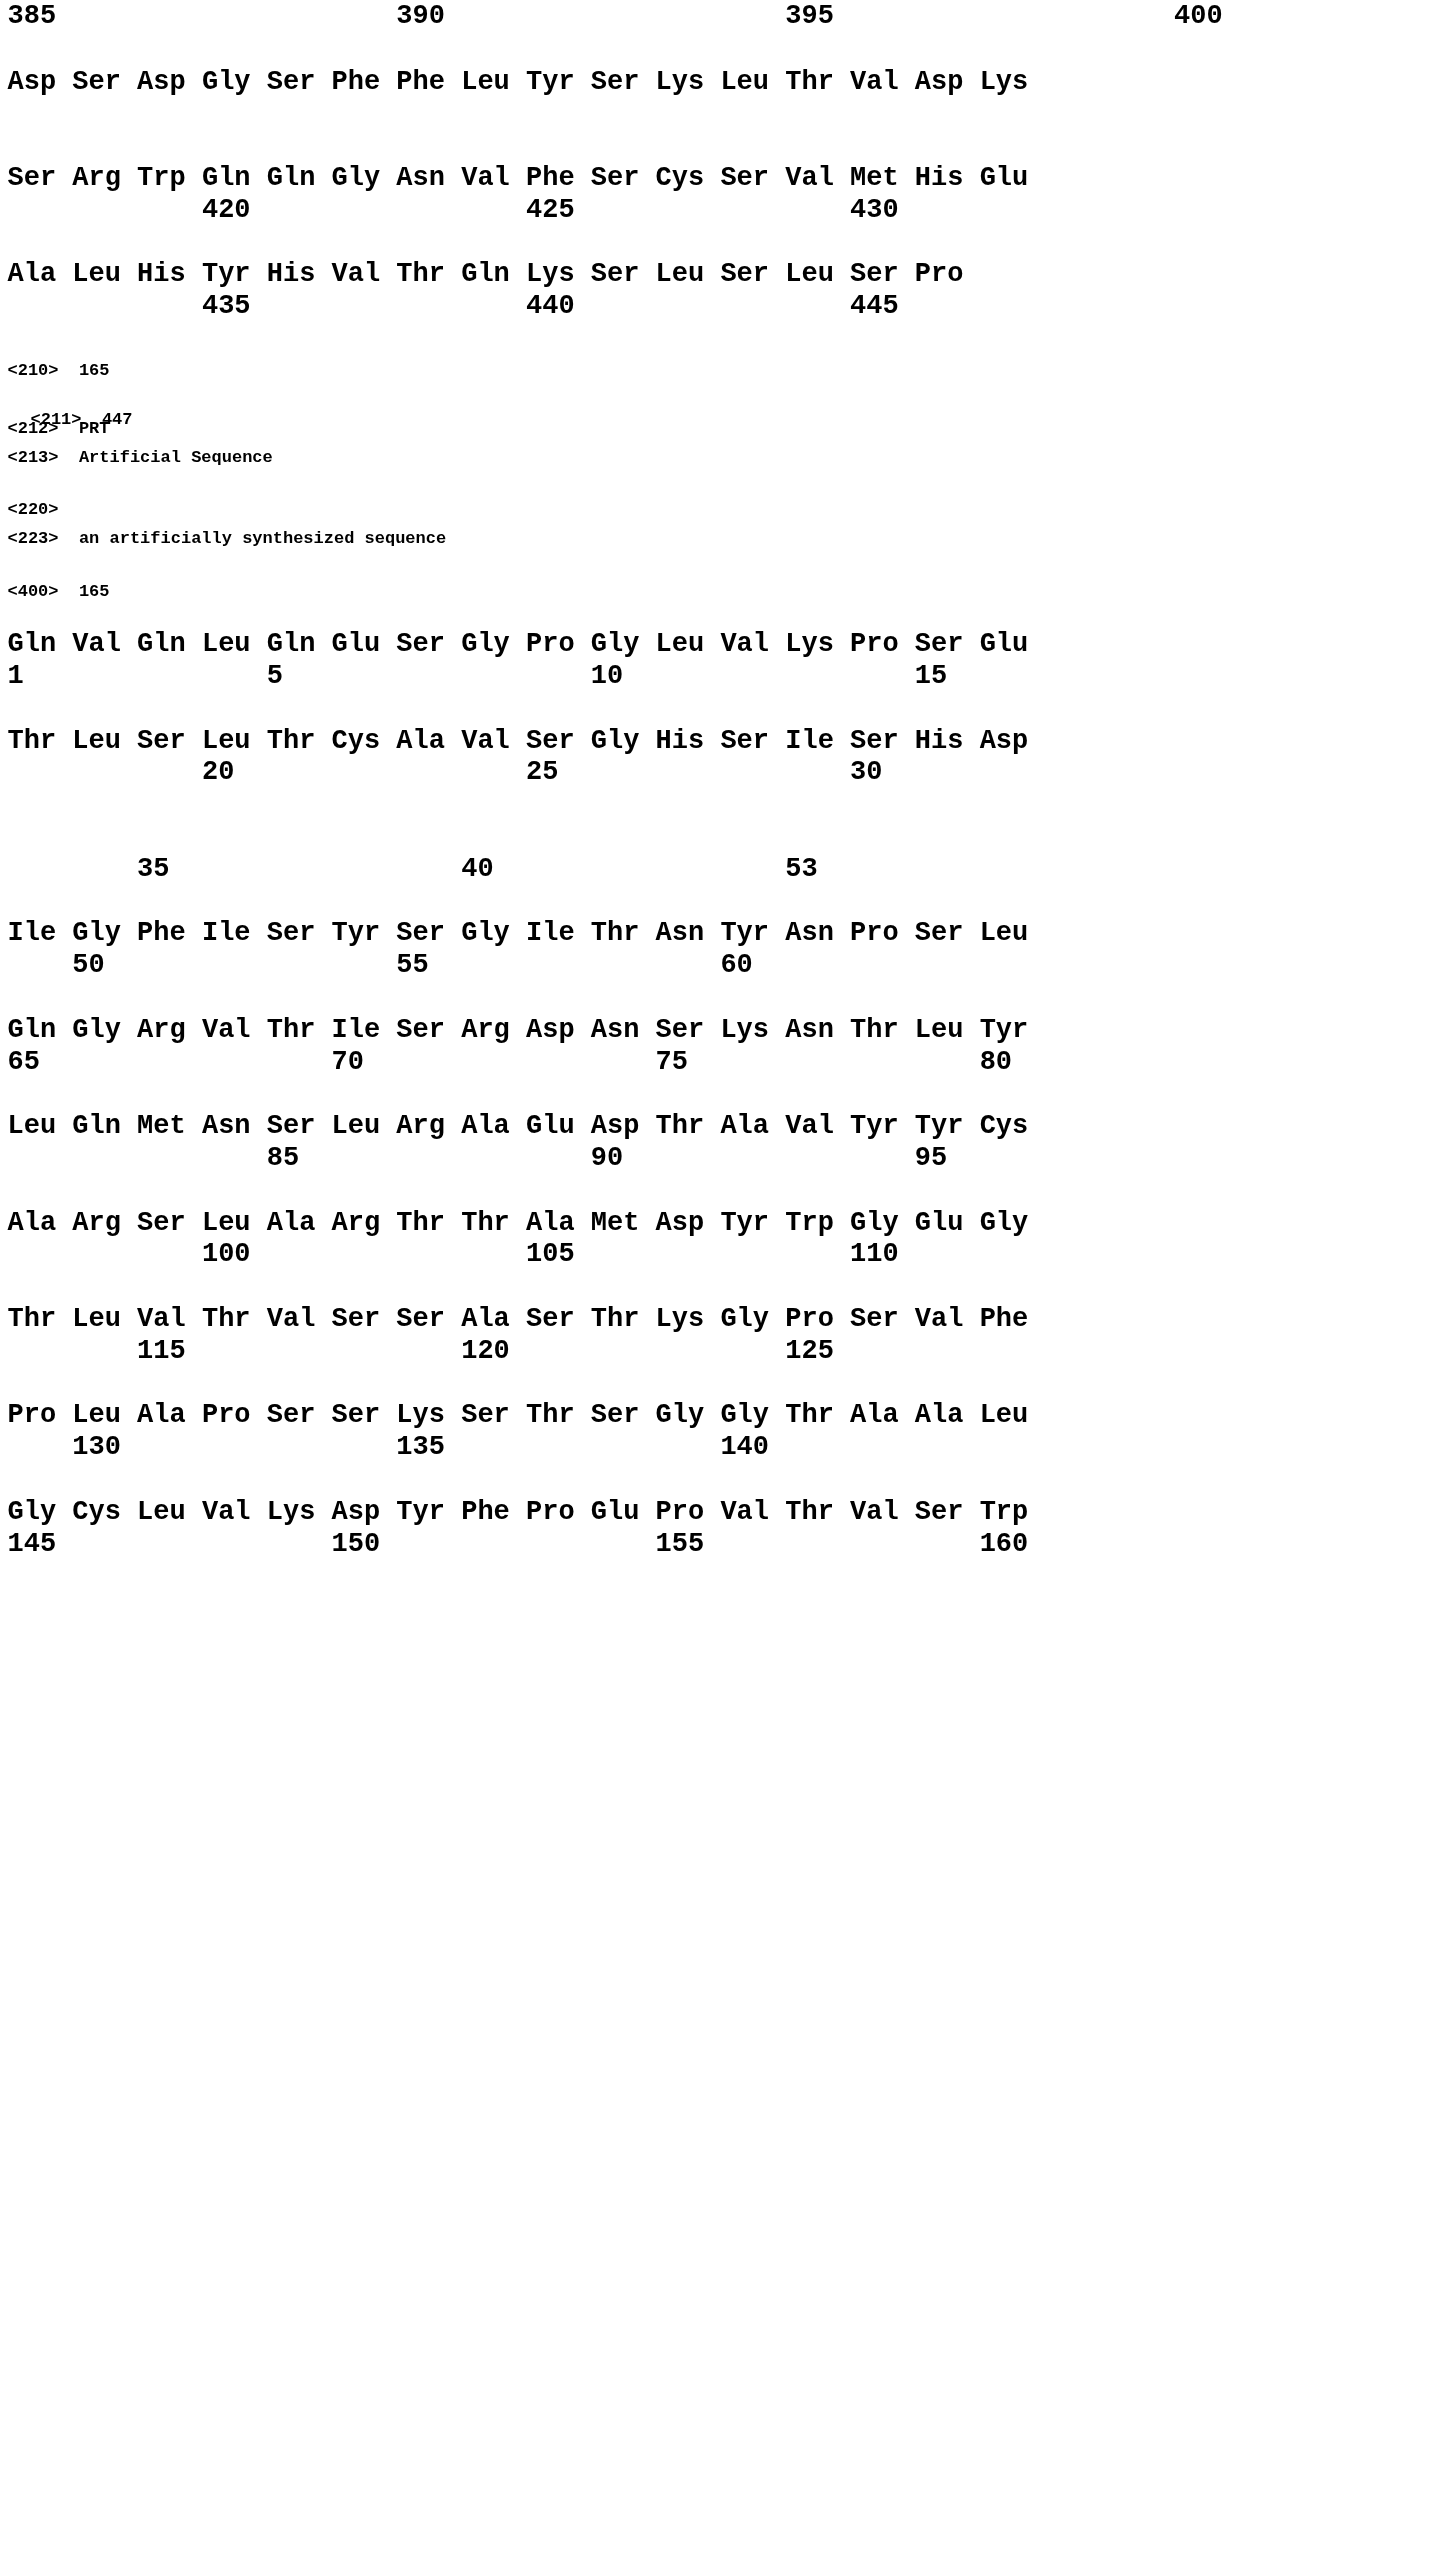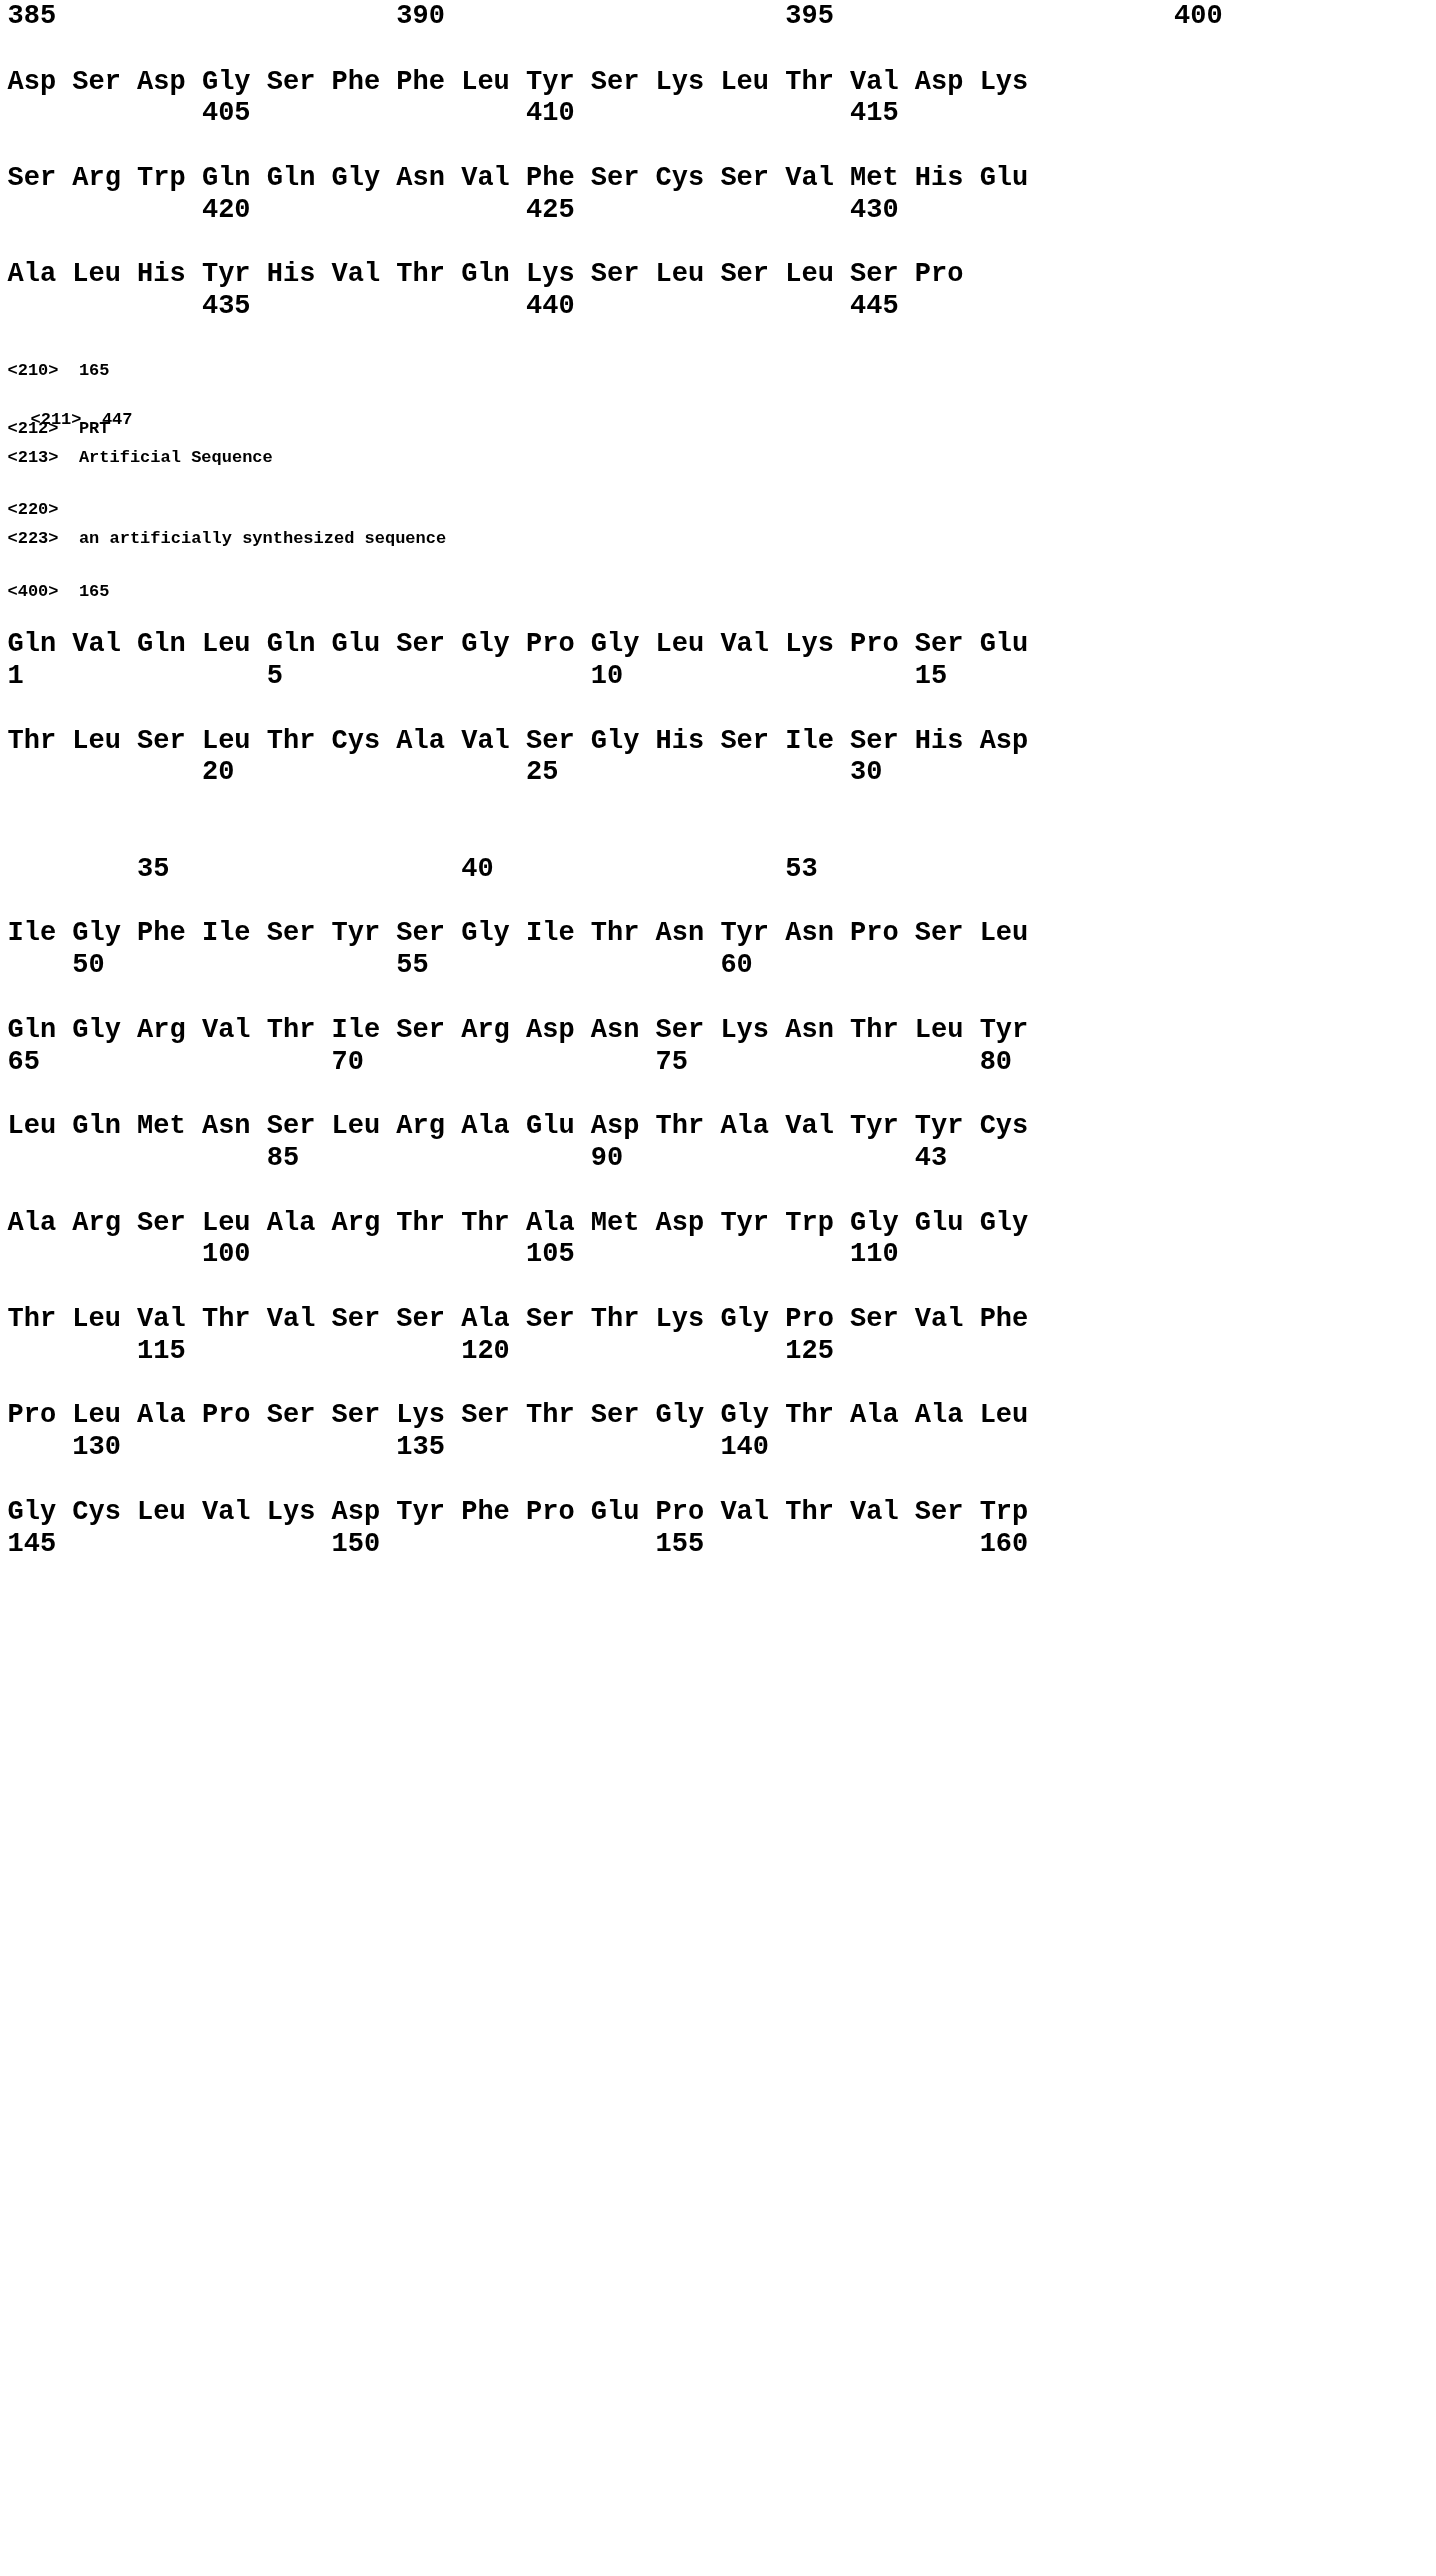--- a/index.html
+++ b/index.html
@@ -47,21 +47,20 @@
   }
 </style>
 </head>
 <body>
 
 <div class="page">
 
   <div class="seq-line num-row" style="top:0px;">385                     390                     395                     400</div>
 
   <div class="seq-line res-row" style="top:66px;">Asp Ser Asp Gly Ser Phe Phe Leu Tyr Ser Lys Leu Thr Val Asp Lys</div>
-  <div class="seq-line num-row" style="top:97px;">            405                 410                 415</div>
 
   <div class="seq-line res-row" style="top:162px;">Ser Arg Trp Gln Gln Gly Asn Val Phe Ser Cys Ser Val Met His Glu</div>
   <div class="seq-line num-row" style="top:194px;">            420                 425                 430</div>
 
   <div class="seq-line res-row" style="top:258px;">Ala Leu His Tyr His Val Thr Gln Lys Ser Leu Ser Leu Ser Pro</div>
   <div class="seq-line num-row" style="top:290px;">            435                 440                 445</div>
 
   <div class="meta-line res-row" style="top:355px;">&lt;210&gt;  165</div>
   <div class="meta-line res-row" style="top:404px;margin-left:23px;">&lt;211&gt;  447</div>
   <div class="meta-line res-row" style="top:413px;">&lt;212&gt;  PRT</div>
@@ -80,21 +79,21 @@
 
   <div class="seq-line num-row" style="top:853px;">        35                  40                  53</div>
 
   <div class="seq-line res-row" style="top:917px;">Ile Gly Phe Ile Ser Tyr Ser Gly Ile Thr Asn Tyr Asn Pro Ser Leu</div>
   <div class="seq-line num-row" style="top:949px;">    50                  55                  60</div>
 
   <div class="seq-line res-row" style="top:1014px;">Gln Gly Arg Val Thr Ile Ser Arg Asp Asn Ser Lys Asn Thr Leu Tyr</div>
   <div class="seq-line num-row" style="top:1046px;">65                  70                  75                  80</div>
 
   <div class="seq-line res-row" style="top:1110px;">Leu Gln Met Asn Ser Leu Arg Ala Glu Asp Thr Ala Val Tyr Tyr Cys</div>
-  <div class="seq-line num-row" style="top:1142px;">                85                  90                  43</div>
+  <div class="seq-line num-row" style="top:1142px;">                85                  90                  95</div>
 
   <div class="seq-line res-row" style="top:1207px;">Ala Arg Ser Leu Ala Arg Thr Thr Ala Met Asp Tyr Trp Gly Glu Gly</div>
   <div class="seq-line num-row" style="top:1238px;">            100                 105                 110</div>
 
   <div class="seq-line res-row" style="top:1303px;">Thr Leu Val Thr Val Ser Ser Ala Ser Thr Lys Gly Pro Ser Val Phe</div>
   <div class="seq-line num-row" style="top:1335px;">        115                 120                 125</div>
 
   <div class="seq-line res-row" style="top:1399px;">Pro Leu Ala Pro Ser Ser Lys Ser Thr Ser Gly Gly Thr Ala Ala Leu</div>
   <div class="seq-line num-row" style="top:1431px;">    130                 135                 140</div>
 

